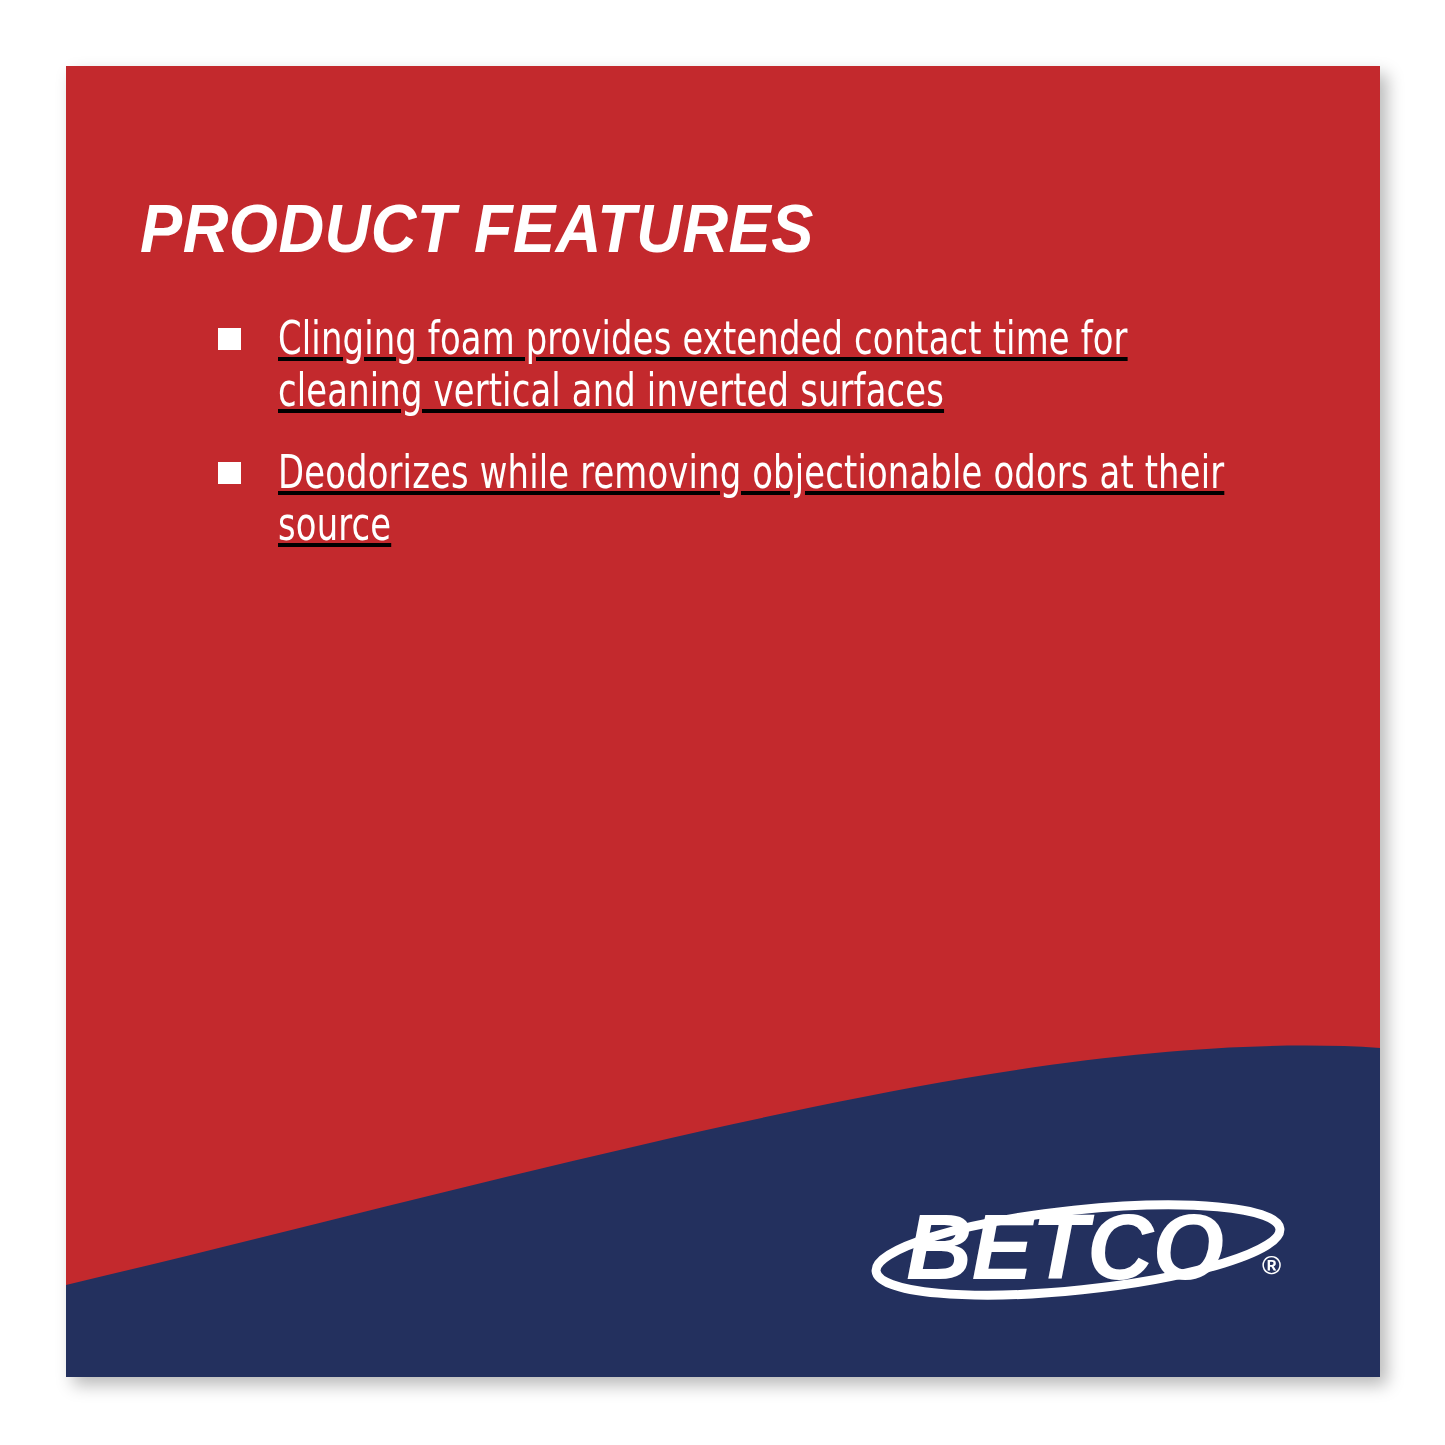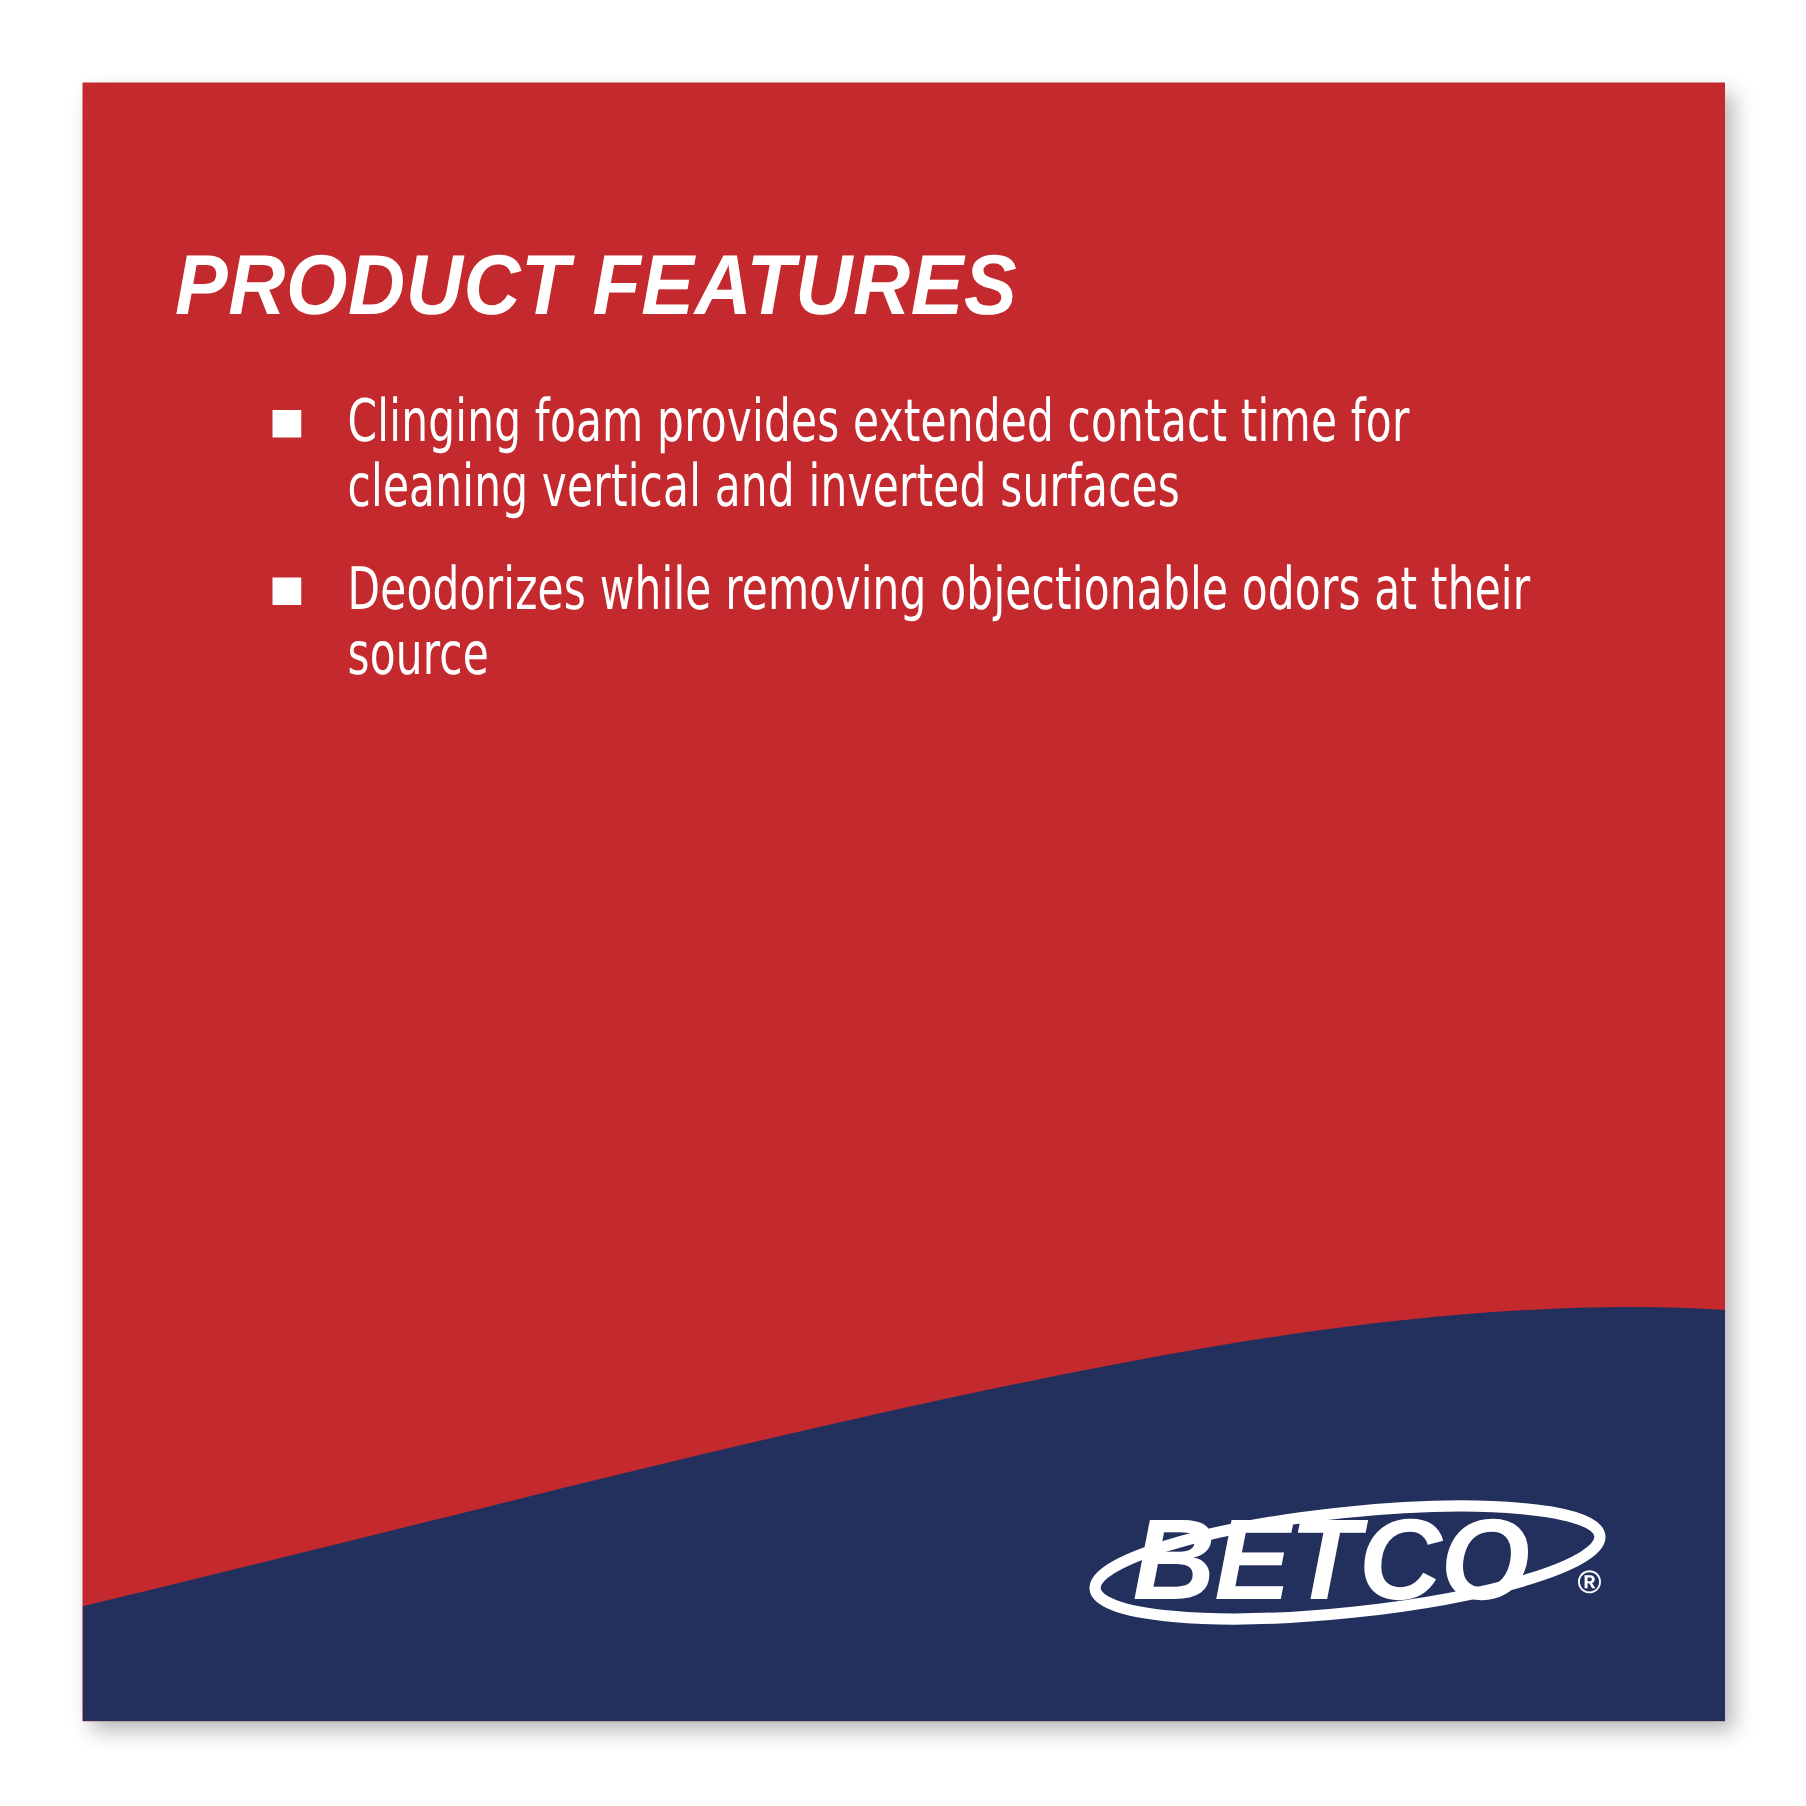--- a/index.html
+++ b/index.html
@@ -74,20 +74,21 @@
     top: 246px;
     width: 1010px;
     list-style: none;
     margin: 0;
     padding: 0;
   }
   .feature-item {
     position: relative;
     padding-left: 60px;
     margin-bottom: 30px;
+    text-decoration: underline;
   }
   .feature-item:last-child { margin-bottom: 18px; }
 
   .bullet-square {
     position: absolute;
     left: 0;
     top: 16px;
     width: 23px;
     height: 22px;
     background: #ffffff;

